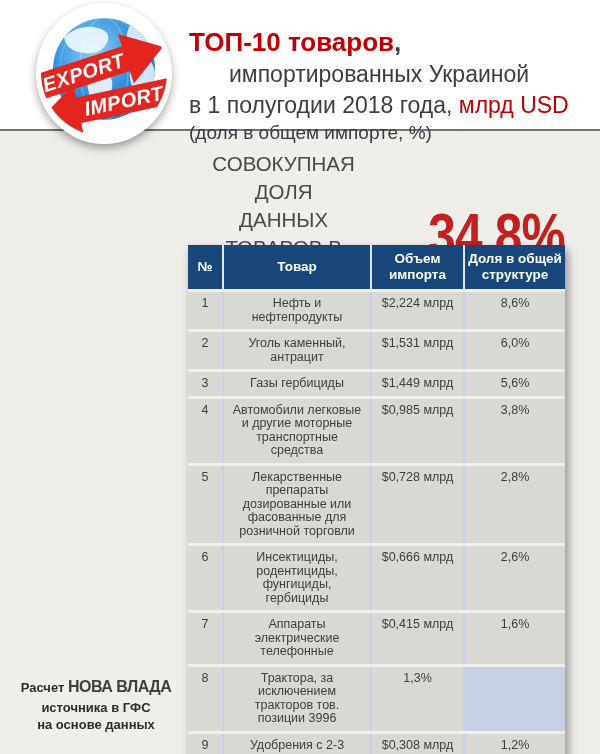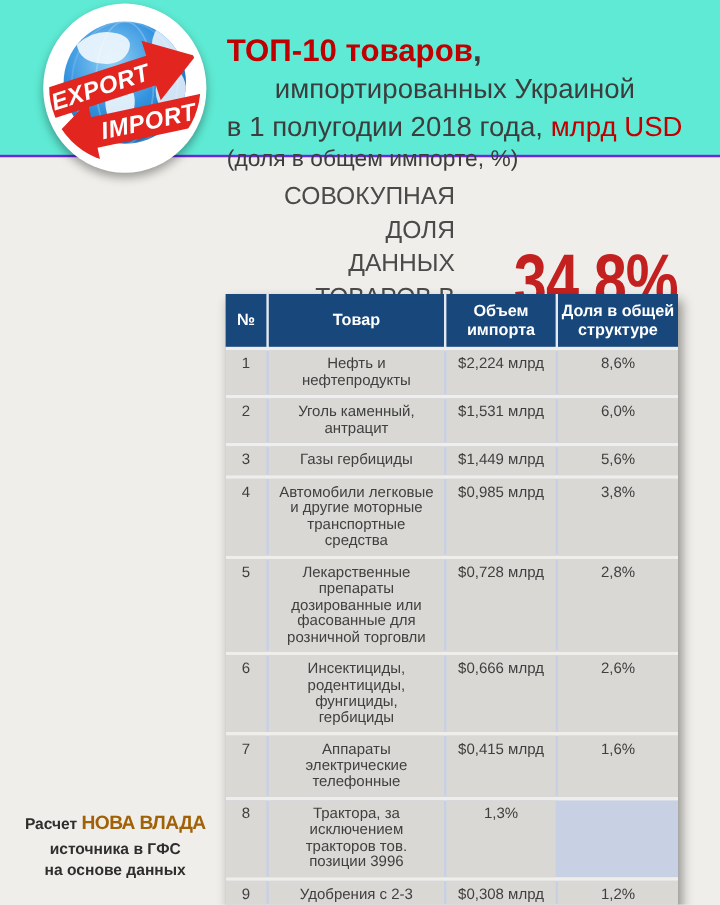--- a/index.html
+++ b/index.html
@@ -11,22 +11,22 @@
     background: #efeeea;
     overflow: hidden;
     font-family: "Liberation Sans", sans-serif;
     color: #3d3d3d;
   }
   
   .header-band {
     position: absolute;
     top: 0; left: 0; right: 0;
     height: 131px;
-    background: #5eead4;
-    border-bottom: 2px solid #6d28d9;
+    background: #ffffff;
+    border-bottom: 2px solid #737373;
   }
   .logo-circle {
     position: absolute;
     left: 36px; top: 3px;
     width: 136px; height: 141px;
     background: #ffffff;
     border-radius: 50%;
     box-shadow: 0 4px 8px rgba(0,0,0,.35);
     z-index: 5;
   }
@@ -47,21 +47,21 @@
   .summary {
     position: absolute;
     left: 188px; top: 150px;
     width: 377px;
     display: flex;
     justify-content: flex-end;
     align-items: center;
     gap: 15px;
   }
   .summary-text {
-    text-align: right;
+    text-align: center;
     font-size: 20.5px;
     line-height: 28px;
     color: #4a4a4a;
   }
   .summary-value {
     font-size: 62px;
     font-weight: bold;
     color: #c32020;
     letter-spacing: -1px;
     transform: scaleX(.8);
@@ -110,21 +110,21 @@
   
   .footer {
     position: absolute;
     left: 10px; top: 678px;
     width: 172px;
     text-align: center;
     color: #2e2e2e;
   }
   .footer-l1 { font-size: 13px; font-weight: bold; margin-bottom: 3px; white-space: nowrap; }
   .footer-brand {
-    color: #a16207;
+    color: #404040;
     font-size: 16px;
     font-weight: 800;
     letter-spacing: -0.5px;
   }
   .footer-l2 { font-size: 13px; font-weight: bold; line-height: 17px; }
 </style>
 </head>
 <body>
 
 <div class="page">

